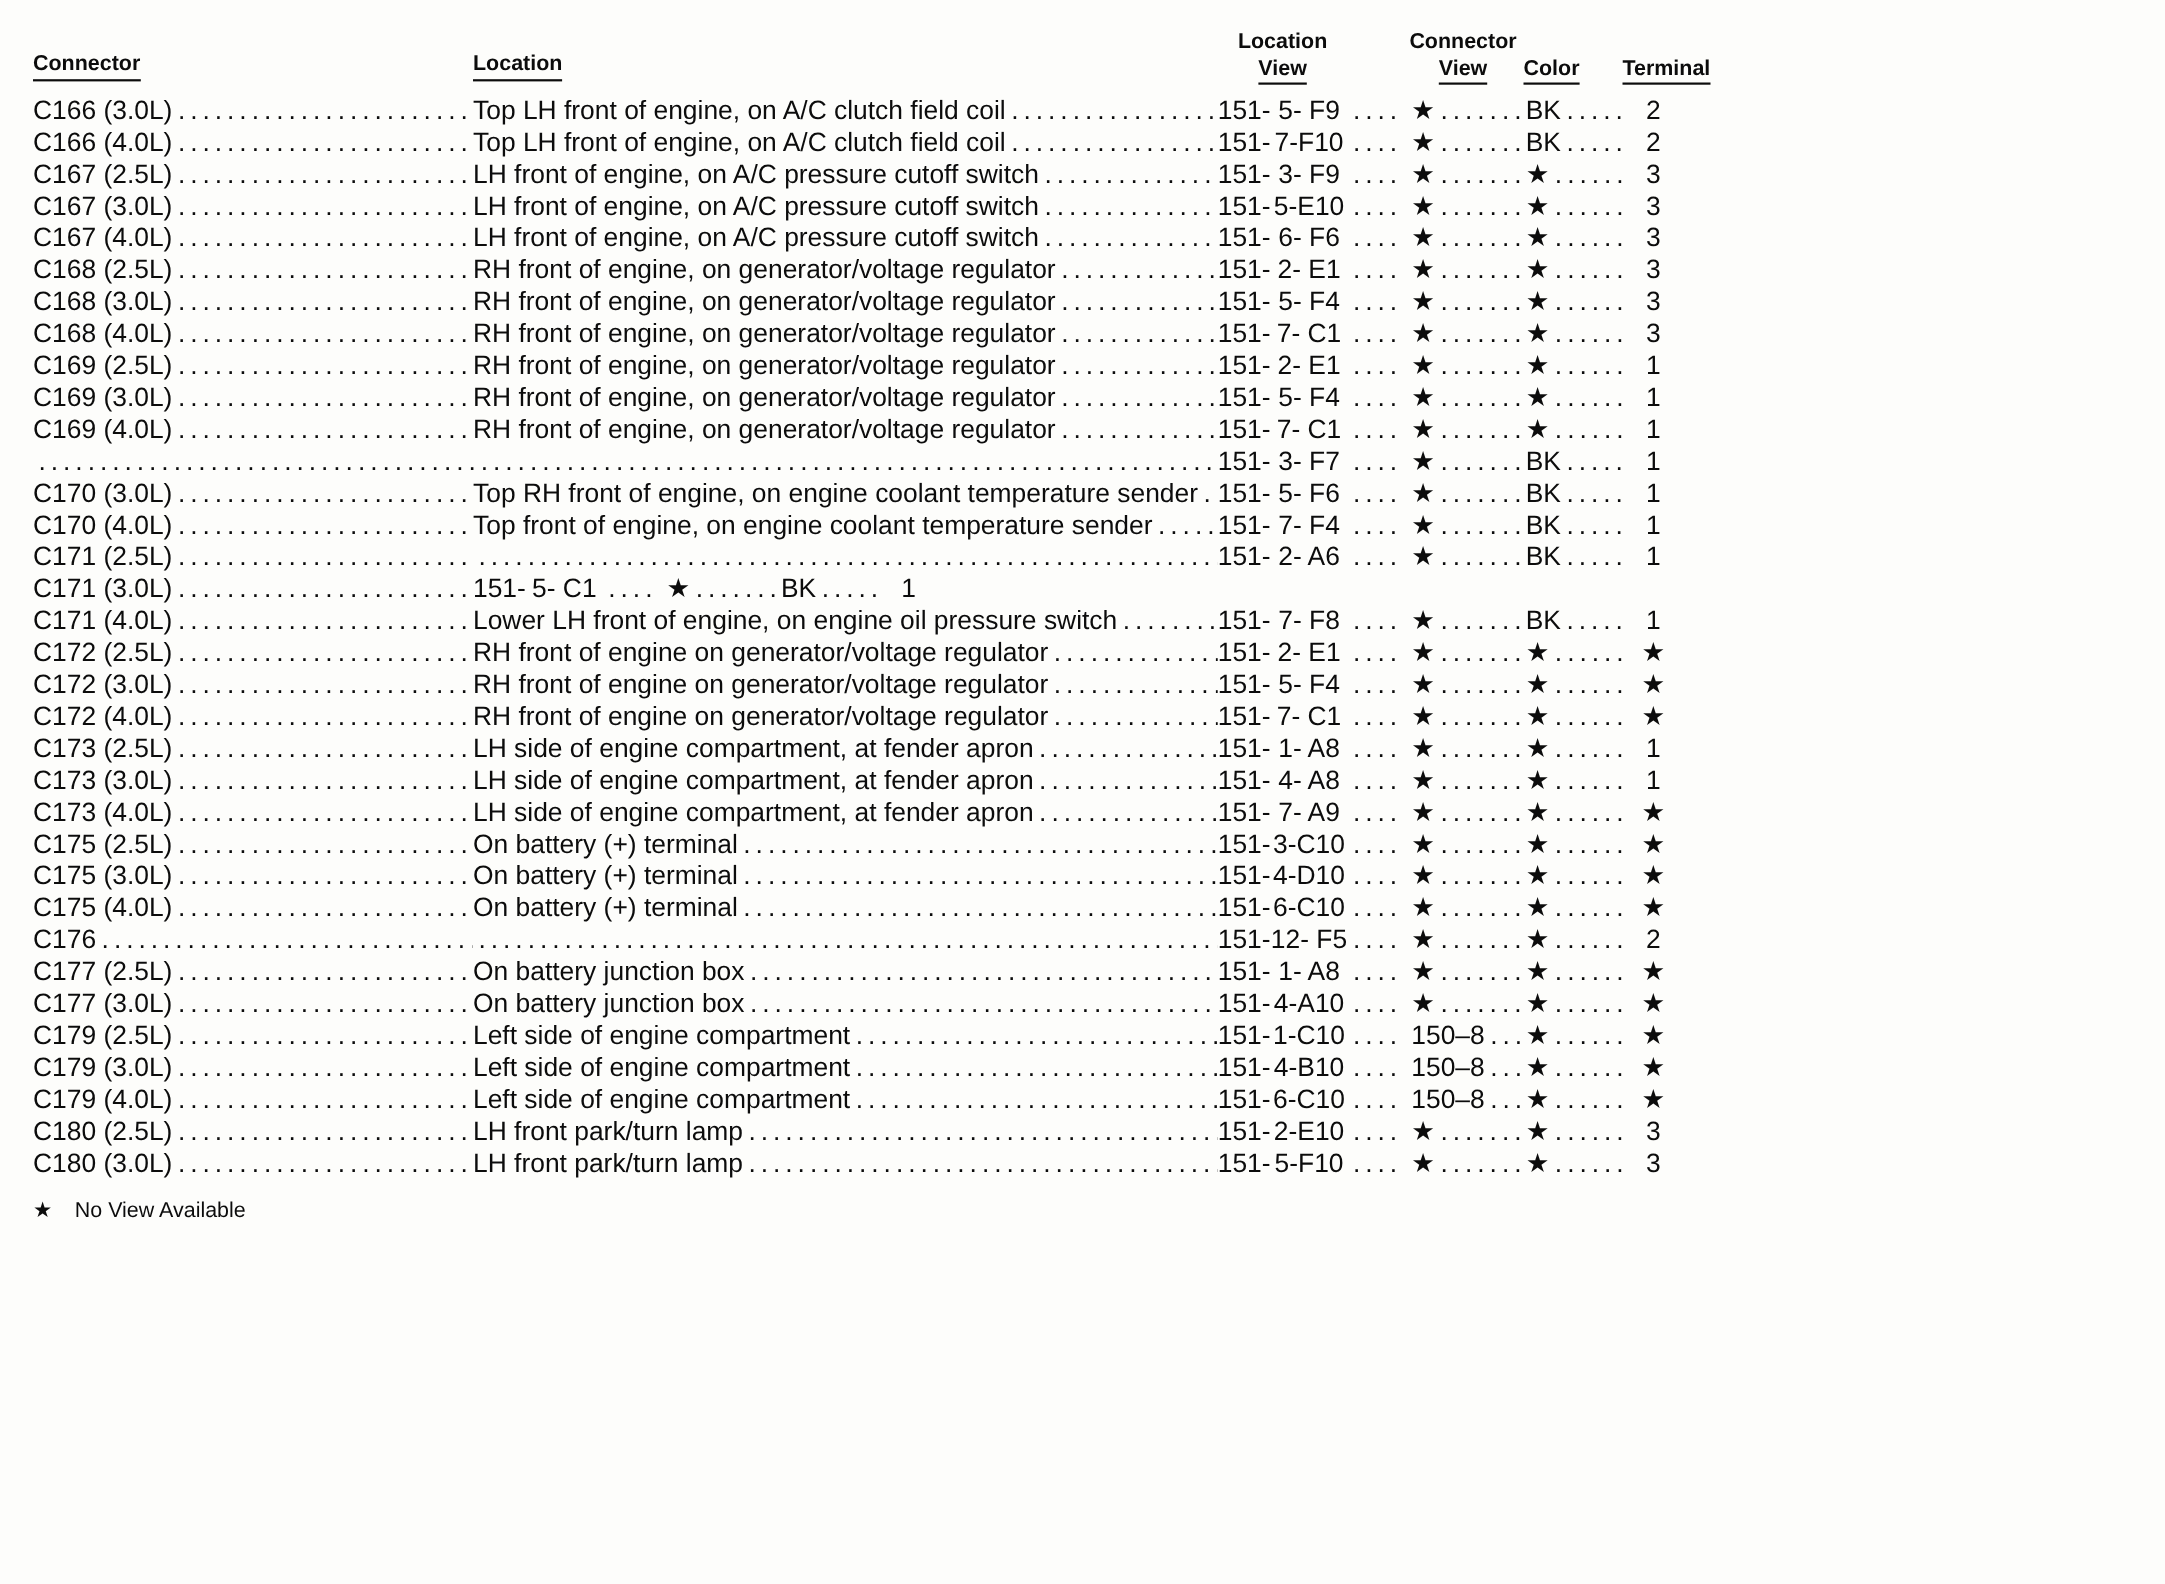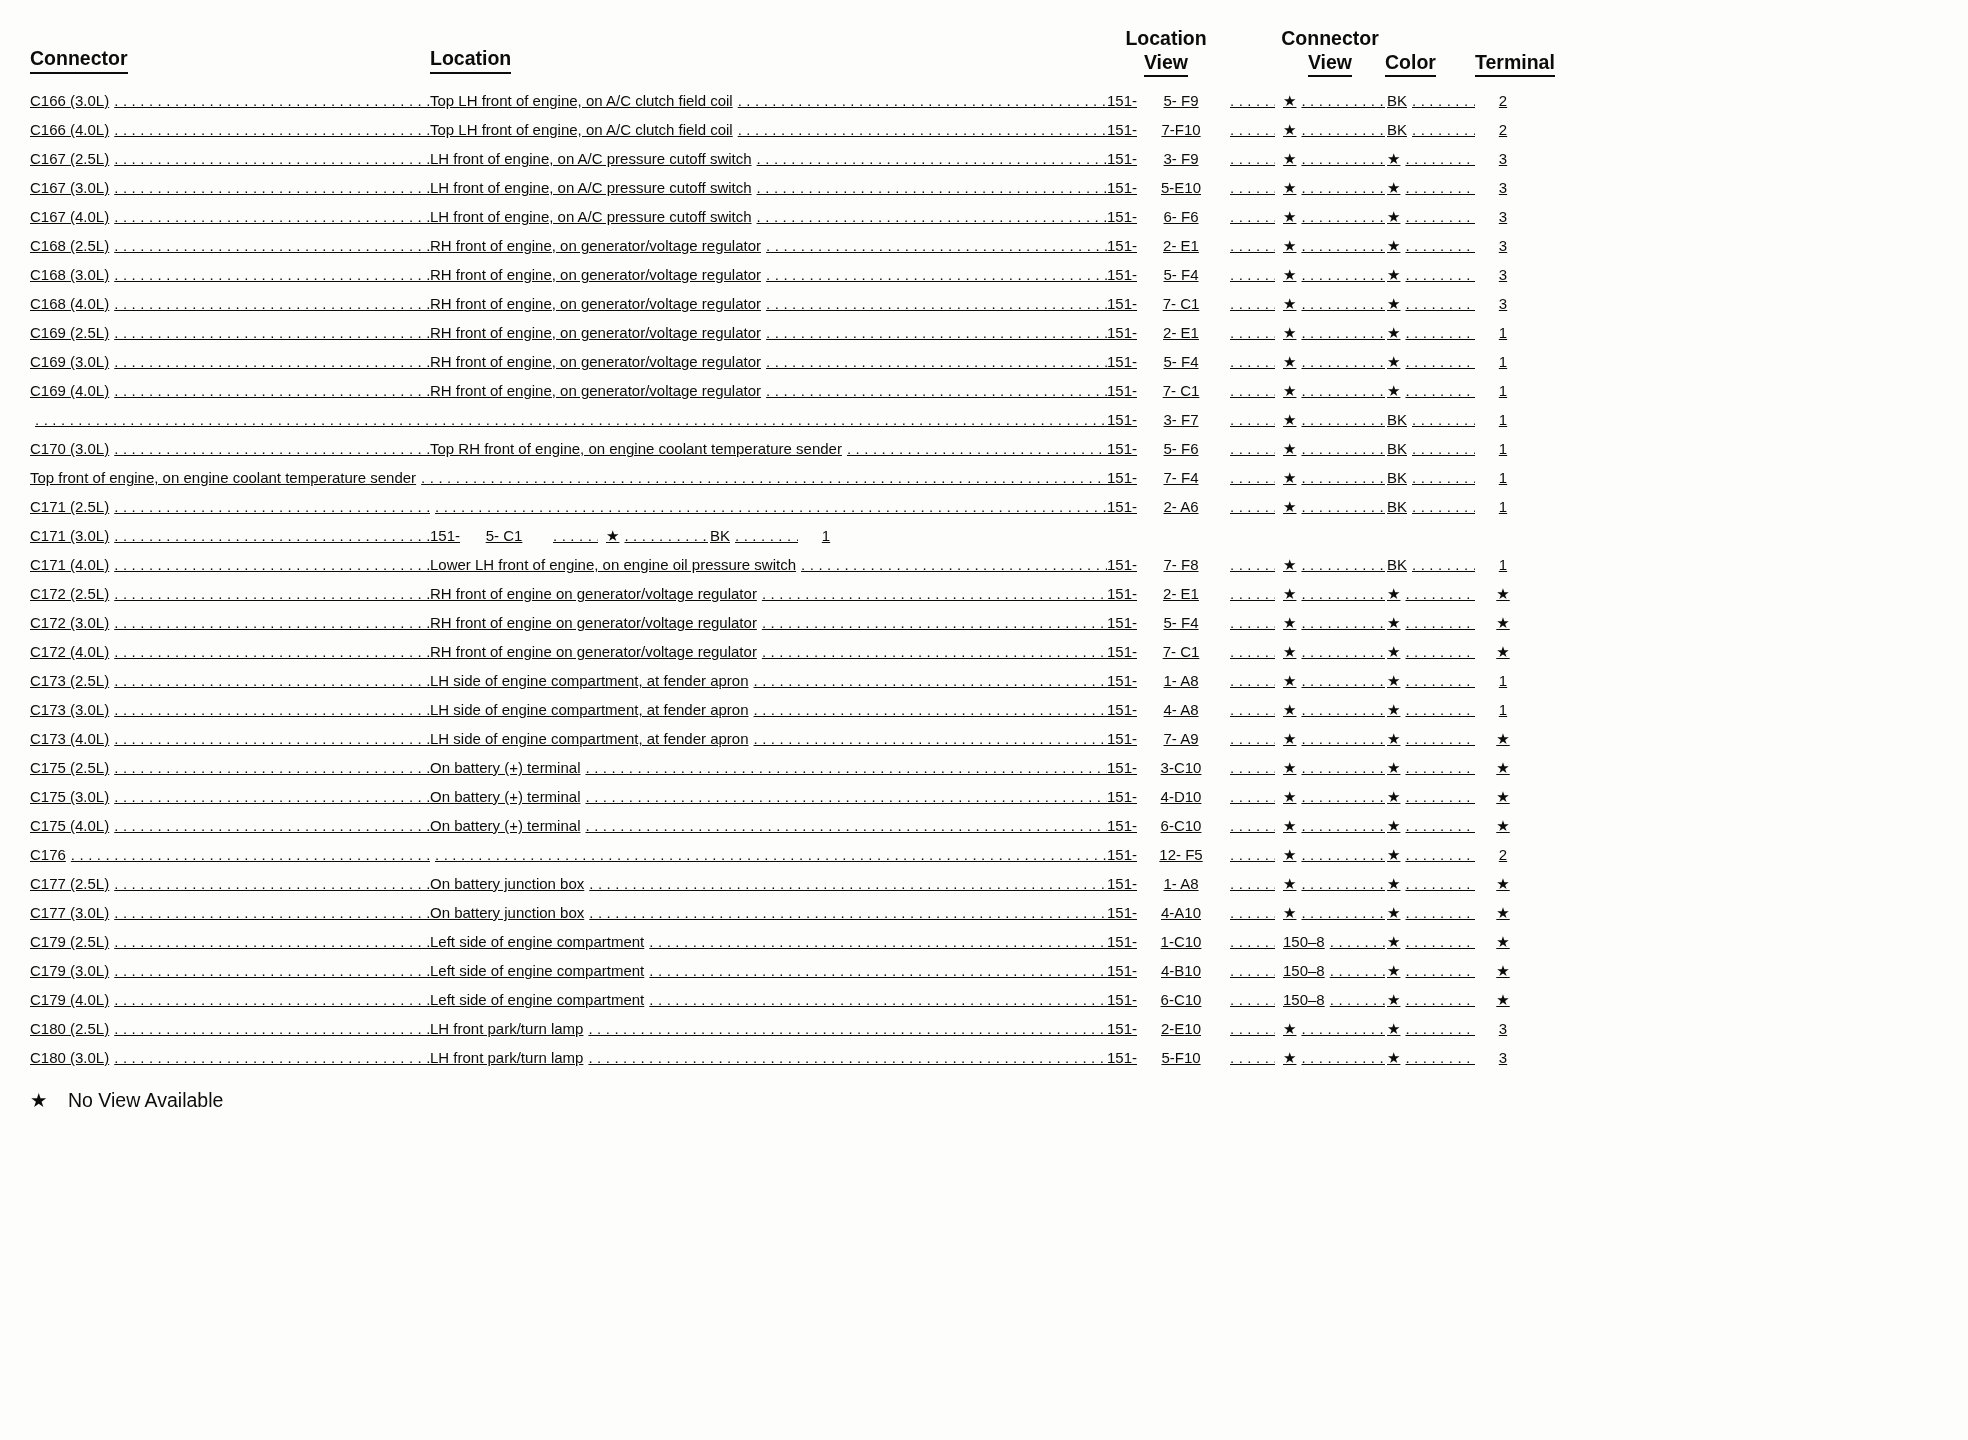--- a/index.html
+++ b/index.html
@@ -25,24 +25,23 @@
   }
   .hu { border-bottom: 2.5px solid #0c0c0c; padding-bottom: 2px; }
   .thead .c-lv, .thead .c-cv { display: block; text-align: center; padding: 0; }
   .thead .c-color { display: block; text-align: left; padding: 0; }
   .thead .c-terminal { padding: 0; }
 
   
   .row {
     display: flex;
     height: 29px;
-    font-size: 15px;
+    font-size: 24px;
     line-height: 29px;
     white-space: nowrap;
-    text-decoration: underline;
   }
   .cell { flex: 0 0 auto; min-width: 0; }
   .c-connector { width: 400px; display: flex; }
   .c-location  { flex: 1 1 auto; display: flex; min-width: 0; }
   .c-lv { width: 118px; display: flex; }
   .lvpage { flex: 0 0 auto; }
   .lvref  { flex: 1 1 auto; text-align: center; white-space: pre; }
   .c-cv    { width: 110px; display: flex; padding-left: 8px; }
   .c-color { width: 90px;  display: flex; padding-left: 2px; }
   .c-terminal { width: 70px; text-align: center; padding-right: 14px; }
@@ -439,20 +438,24 @@
     <div class="cell c-color">
       <span class="txt">BK</span>
       <span class="leader"></span>
     </div>
     <div class="cell c-terminal">
       <span class="txt">1</span>
     </div>
   </div>
 
   <div class="row">
+    <div class="cell c-connector">
+      <span class="txt">C170 (4.0L)</span>
+      <span class="leader"></span>
+    </div>
     <div class="cell c-location">
       <span class="txt">Top front of engine, on engine coolant temperature sender</span>
       <span class="leader"></span>
     </div>
     <div class="cell c-lv">
       <span class="lvpage">151-</span>
       <span class="lvref">7- F4</span>
     </div>
     <div class="cell c-dots1 leader"></div>
     <div class="cell c-cv">

